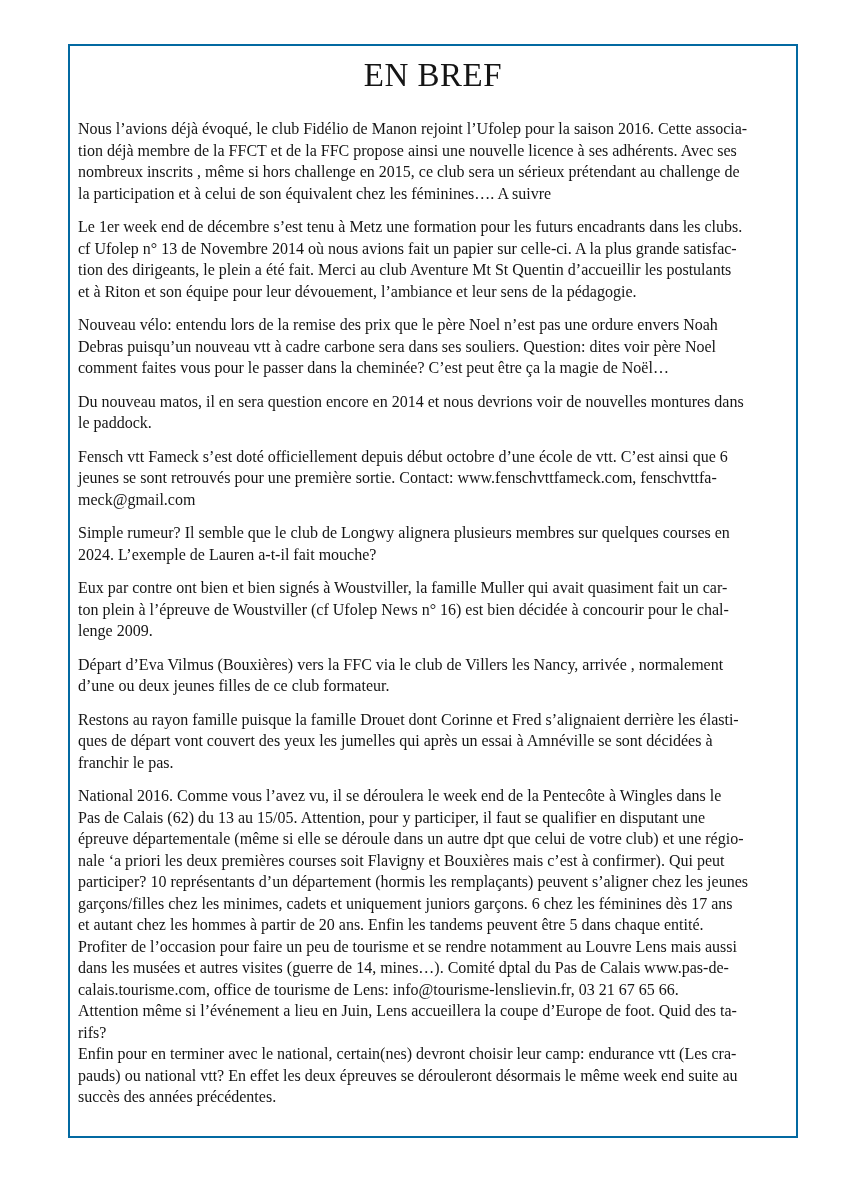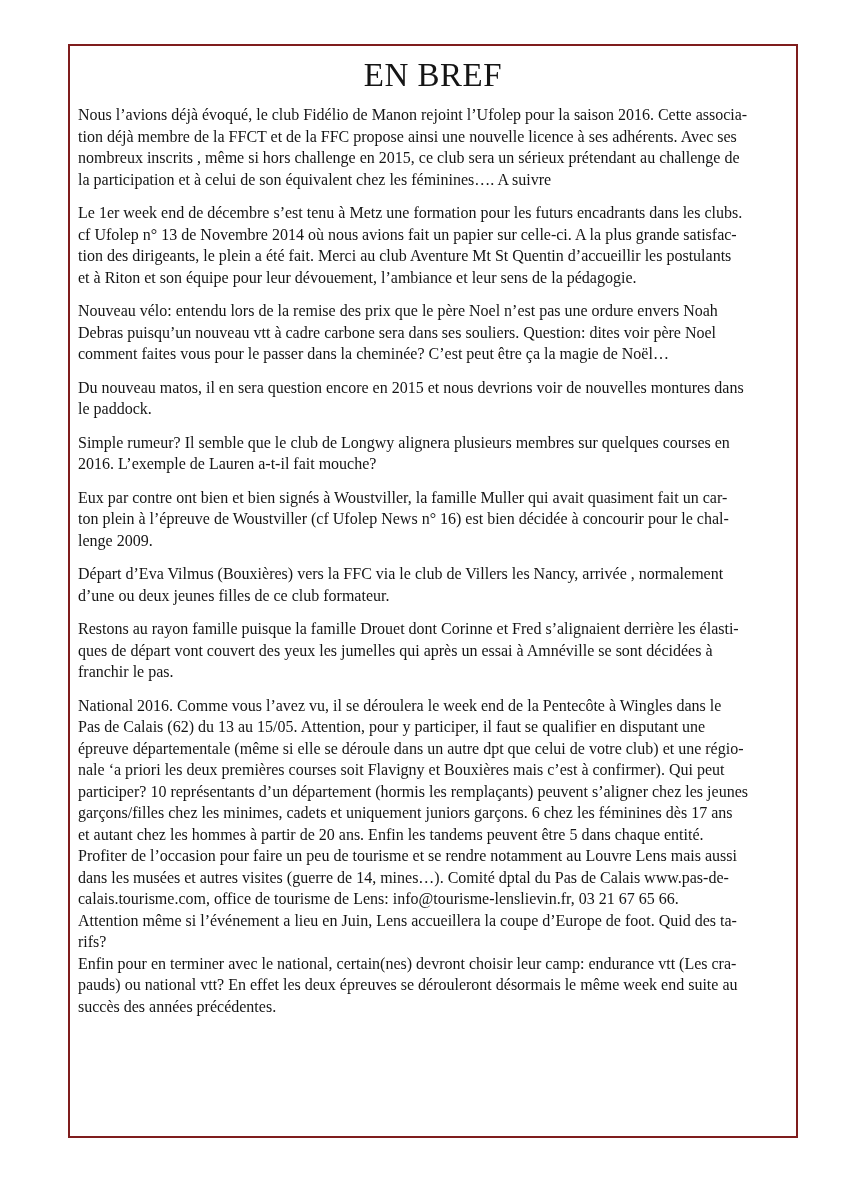--- a/index.html
+++ b/index.html
@@ -14,36 +14,36 @@
     font-family: "Liberation Serif", "DejaVu Serif", serif;
     color: #111111;
     overflow: hidden;
   }
   .page-frame {
     position: absolute;
     left: 68px;
     top: 44px;
     width: 730px;
     height: 1094px;
-    border: 2px solid #7f1d1d;
+    border: 2px solid #0369a1;
     box-sizing: border-box;
     padding: 0 8px;
     background: #ffffff;
   }
   .page-title {
     margin: 10px 0 0 0;
     text-align: center;
     font-size: 33px;
     line-height: 38px;
     font-weight: normal;
     letter-spacing: 0.5px;
     color: #151515;
   }
   .content {
-    margin-top: 10px;
+    margin-top: 24px;
   }
   .para {
     font-size: 16px;
     line-height: 21.5px;
     margin: 0 0 12px 0;
     white-space: pre-line;
     color: #151515;
   }
 </style>
 </head>
@@ -56,24 +56,27 @@
 tion déjà membre de la FFCT et de la FFC propose ainsi une nouvelle licence à ses adhérents. Avec ses
 nombreux inscrits , même si hors challenge en 2015, ce club sera un sérieux prétendant au challenge de
 la participation et à celui de son équivalent chez les féminines…. A suivre</p>
     <p class="para">Le 1er week end de décembre s’est tenu à Metz une formation pour les futurs encadrants dans les clubs.
 cf Ufolep n° 13 de Novembre 2014 où nous avions fait un papier sur celle-ci. A la plus grande satisfac-
 tion des dirigeants, le plein a été fait. Merci au club Aventure Mt St Quentin d’accueillir les postulants
 et à Riton et son équipe pour leur dévouement, l’ambiance et leur sens de la pédagogie.</p>
     <p class="para">Nouveau vélo: entendu lors de la remise des prix que le père Noel n’est pas une ordure envers Noah
 Debras puisqu’un nouveau vtt à cadre carbone sera dans ses souliers. Question: dites voir père Noel
 comment faites vous pour le passer dans la cheminée? C’est peut être ça la magie de Noël…</p>
-    <p class="para">Du nouveau matos, il en sera question encore en 2015 et nous devrions voir de nouvelles montures dans
+    <p class="para">Du nouveau matos, il en sera question encore en 2014 et nous devrions voir de nouvelles montures dans
 le paddock.</p>
+    <p class="para">Fensch vtt Fameck s’est doté officiellement depuis début octobre d’une école de vtt. C’est ainsi que 6
+jeunes se sont retrouvés pour une première sortie. Contact: www.fenschvttfameck.com, fenschvttfa-
+meck@gmail.com</p>
     <p class="para">Simple rumeur? Il semble que le club de Longwy alignera plusieurs membres sur quelques courses en
-2016. L’exemple de Lauren a-t-il fait mouche?</p>
+2024. L’exemple de Lauren a-t-il fait mouche?</p>
     <p class="para">Eux par contre ont bien et bien signés à Woustviller, la famille Muller  qui avait quasiment fait un car-
 ton plein à l’épreuve de Woustviller (cf Ufolep News n° 16)  est bien décidée à concourir pour le chal-
 lenge 2009.</p>
     <p class="para">Départ d’Eva Vilmus (Bouxières) vers la FFC via le club de Villers les Nancy, arrivée , normalement
 d’une ou deux jeunes filles de ce club formateur.</p>
     <p class="para">Restons au rayon famille puisque la famille Drouet dont Corinne et Fred s’alignaient derrière les élasti-
 ques de départ vont couvert des yeux les jumelles qui après un essai à Amnéville se sont décidées à
 franchir le pas.</p>
     <p class="para">National 2016. Comme vous l’avez vu, il se déroulera le week end de la Pentecôte à Wingles dans le
 Pas de Calais (62) du 13 au 15/05. Attention, pour y participer, il faut se qualifier en disputant une

